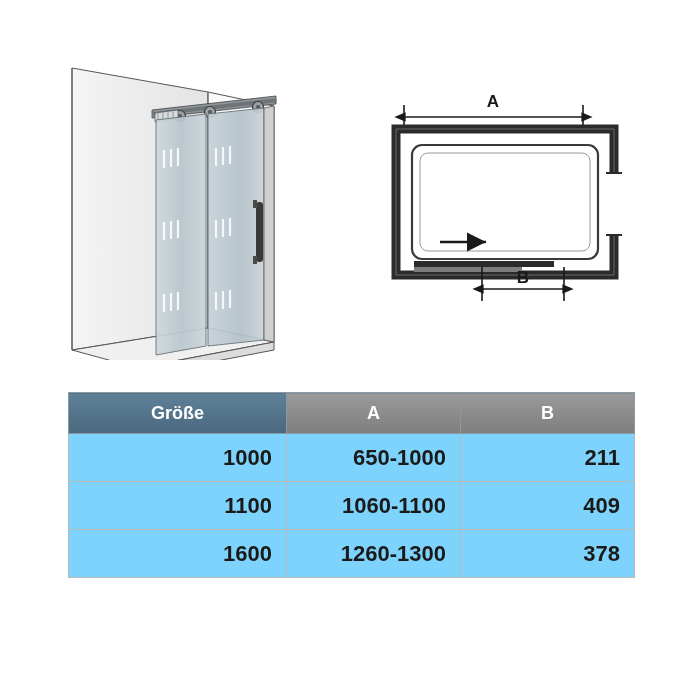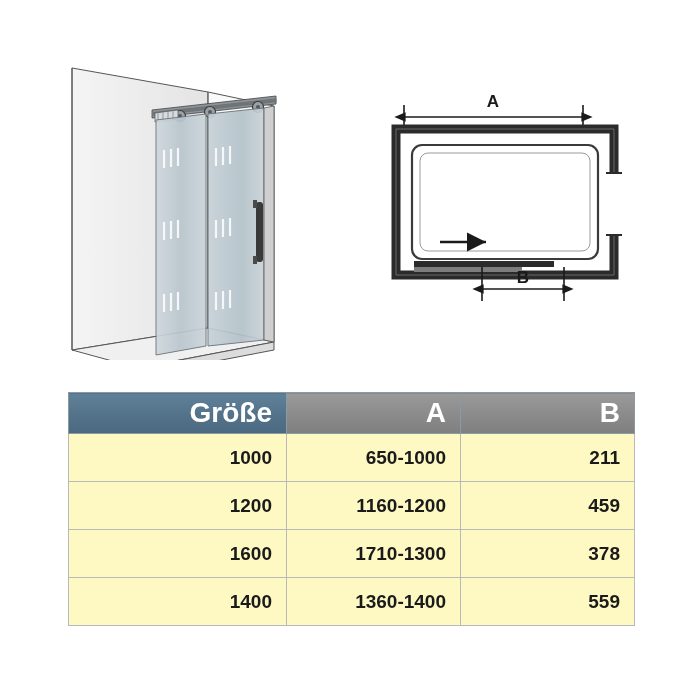--- a/index.html
+++ b/index.html
@@ -49,29 +49,30 @@
     top: 392px;
     width: 566px;
     border-collapse: collapse;
     table-layout: fixed;
   }
   .size-table th,
   .size-table td {
     border: 1px solid #b9b9b9;
     height: 47px;
     padding: 0 14px;
-    font-size: 19px;
+    font-size: 22px;
     font-weight: bold;
     text-align: right;
     color: #1a1a1a;
-    background: #fef9c3;
+    background: #7dd3fc;
   }
   .size-table thead th {
+    text-align: center;
     color: #ffffff;
-    font-size: 28px;
+    font-size: 18px;
     height: 40px;
     border: 1px solid #8a9aa4;
   }
   .size-table thead th.col-size {
     background: linear-gradient(to bottom, #5f8198 0%, #54748c 50%, #4b6a80 100%);
   }
   .size-table thead th.col-a,
   .size-table thead th.col-b {
     background: linear-gradient(to bottom, #9a9a9a 0%, #8c8c8c 50%, #7f7f7f 100%);
   }
@@ -236,30 +237,25 @@
         <th class="col-b">B</th>
       </tr>
     </thead>
     <tbody>
       <tr>
         <td>1000</td>
         <td class="cell-pad-a">650-1000</td>
         <td class="cell-pad-b">211</td>
       </tr>
       <tr>
-        <td>1200</td>
-        <td class="cell-pad-a">1160-1200</td>
-        <td class="cell-pad-b">459</td>
+        <td>1100</td>
+        <td class="cell-pad-a">1060-1100</td>
+        <td class="cell-pad-b">409</td>
       </tr>
       <tr>
         <td>1600</td>
-        <td class="cell-pad-a">1710-1300</td>
+        <td class="cell-pad-a">1260-1300</td>
         <td class="cell-pad-b">378</td>
-      </tr>
-      <tr>
-        <td>1400</td>
-        <td class="cell-pad-a">1360-1400</td>
-        <td class="cell-pad-b">559</td>
       </tr>
     </tbody>
   </table>
 
 </div>
 
 </body></html>

